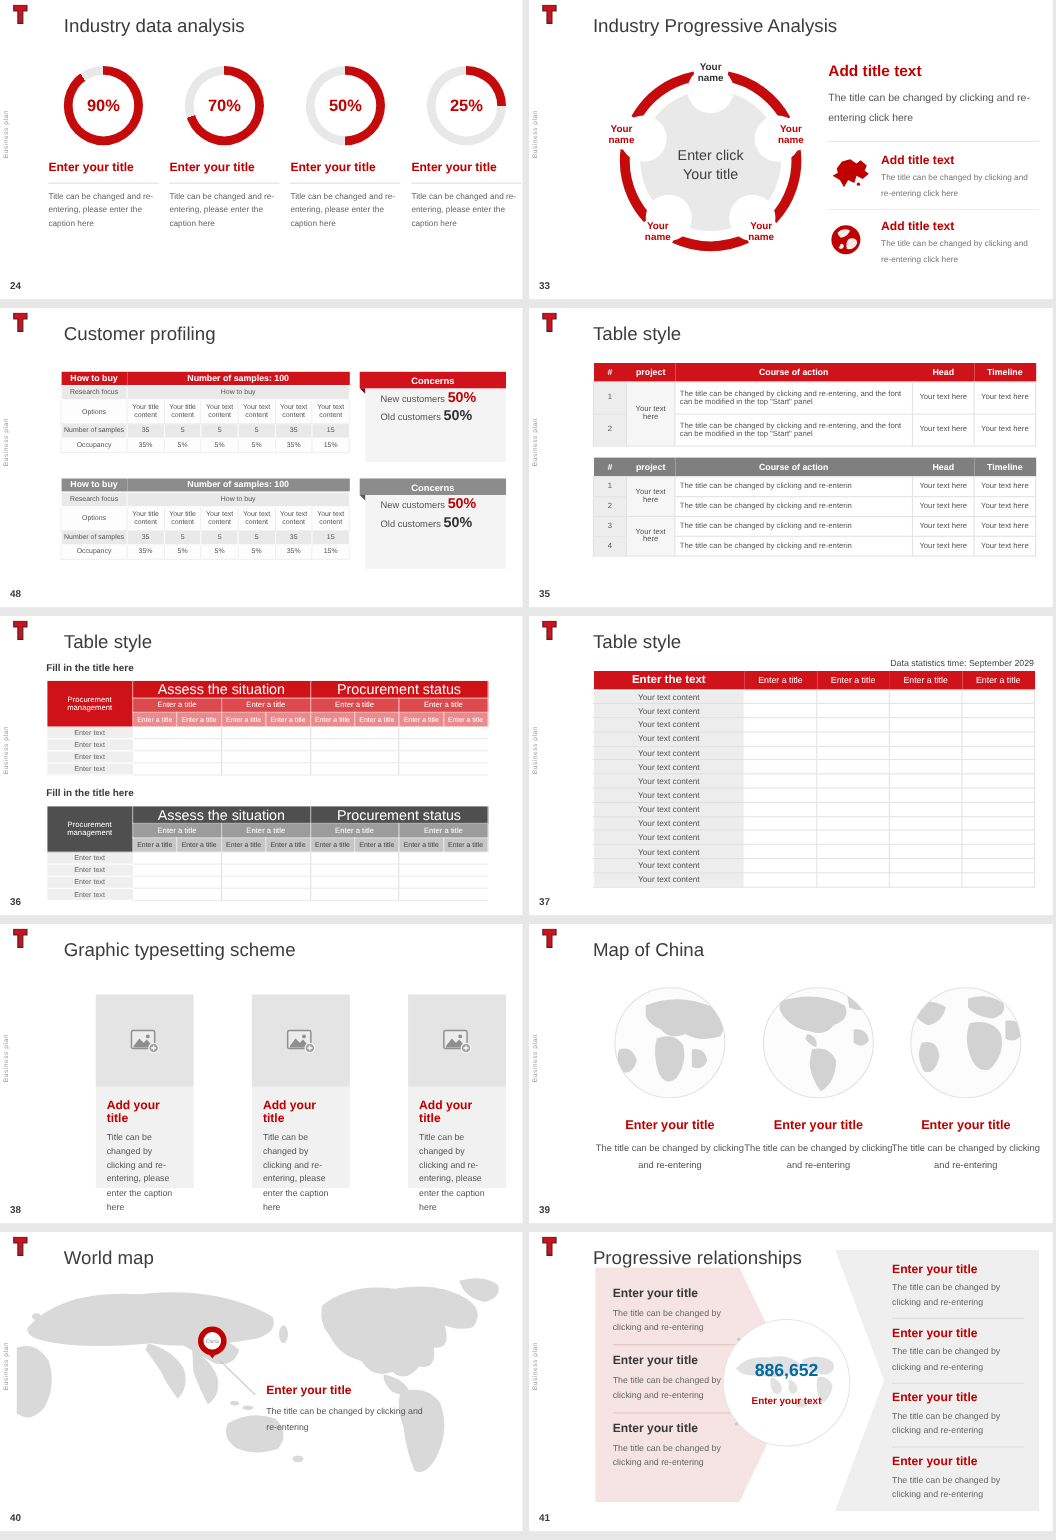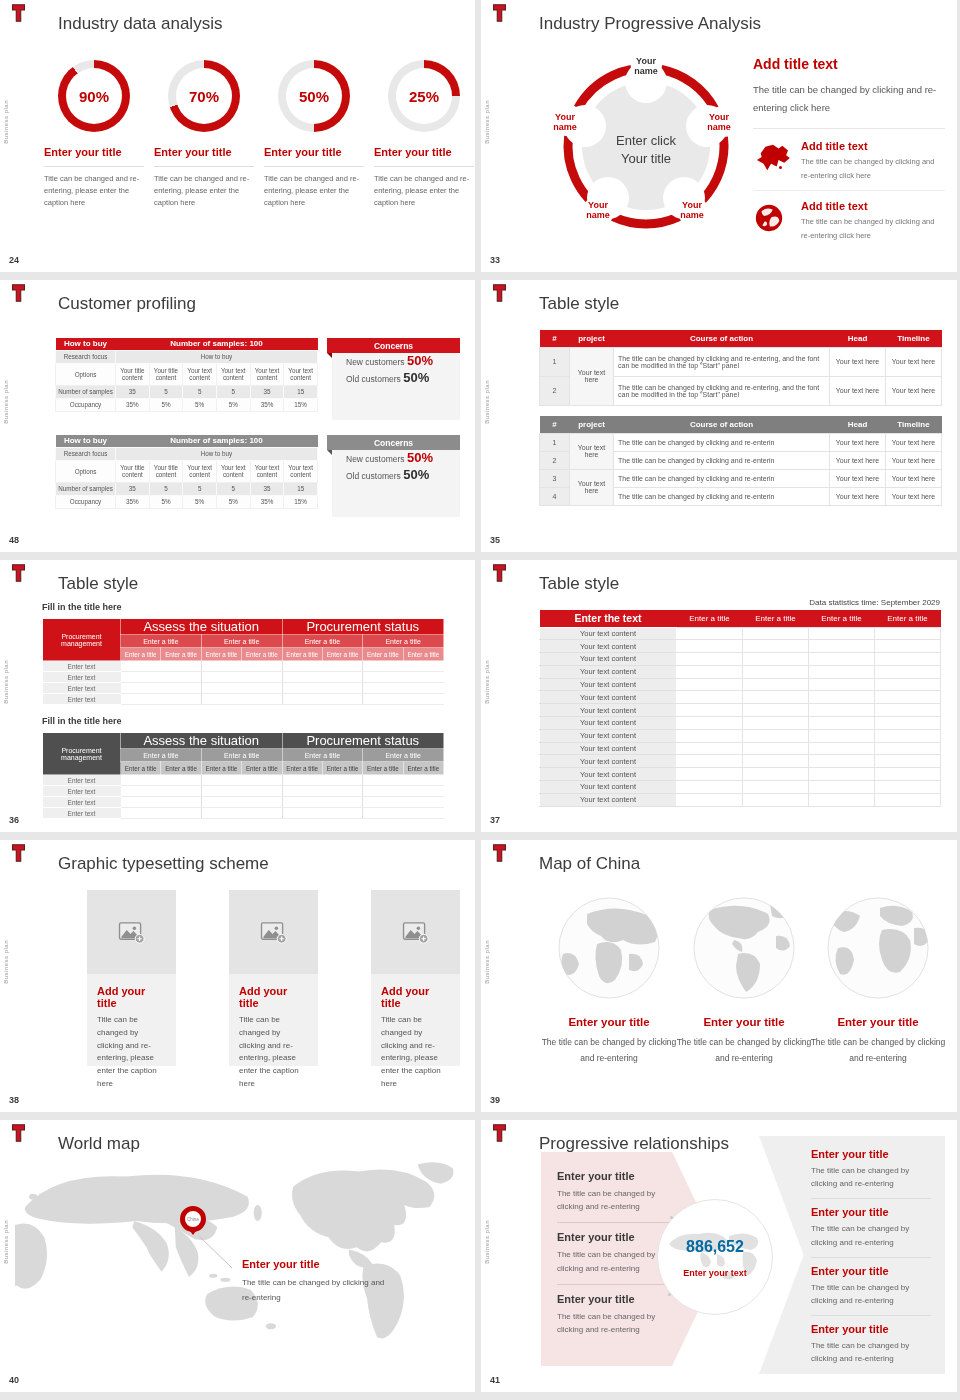--- a/index.html
+++ b/index.html
@@ -109,21 +109,21 @@
   .s37-note { position:absolute; right:17px; top:38px; font-size:8px; color:#444; }
   .t37 { position:absolute; left:58px; top:50px; border-collapse:collapse; table-layout:fixed; width:402px; }
   .t37 col.c0 { width:137px; }
   .t37 thead th { height:17px; background:#d0131b; color:#fff; }
   .t37 thead th.first { font-size:10.5px; font-weight:700; }
   .t37 thead th { font-size:8px; font-weight:400; }
   .t37 tbody td { height:12.8px; border:1px solid #e4e4e4; background:#fff; }
   .t37 tbody td.lbl { background:#ededed; color:#555; font-size:7.5px; text-align:center; border-color:#fff; border-bottom-color:#e0e0e0; }
 
   
-  .card { position:absolute; top:50px; width:121px; height:176px;padding-left:32px; }
+  .card { position:absolute; top:64px; width:121px; height:176px;padding-left:32px; }
   .card.c1 { left:55px; } .card.c2 { left:197px; } .card.c3 { left:339px; }
   .card .img { height:84px; background:#e4e4e4; display:flex; align-items:center; justify-content:center; }
   .card .txt { height:92px; background:#f1f1f1; padding:11px 10px; }
   .card .txt h4 { font-size:11px; font-weight:700; color:#c00000; margin-bottom:5px; }
   .card .txt p { font-size:8px; color:#555; line-height:1.6; }
 
   
   .gitem { position:absolute; top:56px; width:140px; text-align:center; }
   .gitem.g1 { left:58px; } .gitem.g2 { left:193px; } .gitem.g3 { left:327px; }
   .gitem svg { width:104px; height:104px; }

